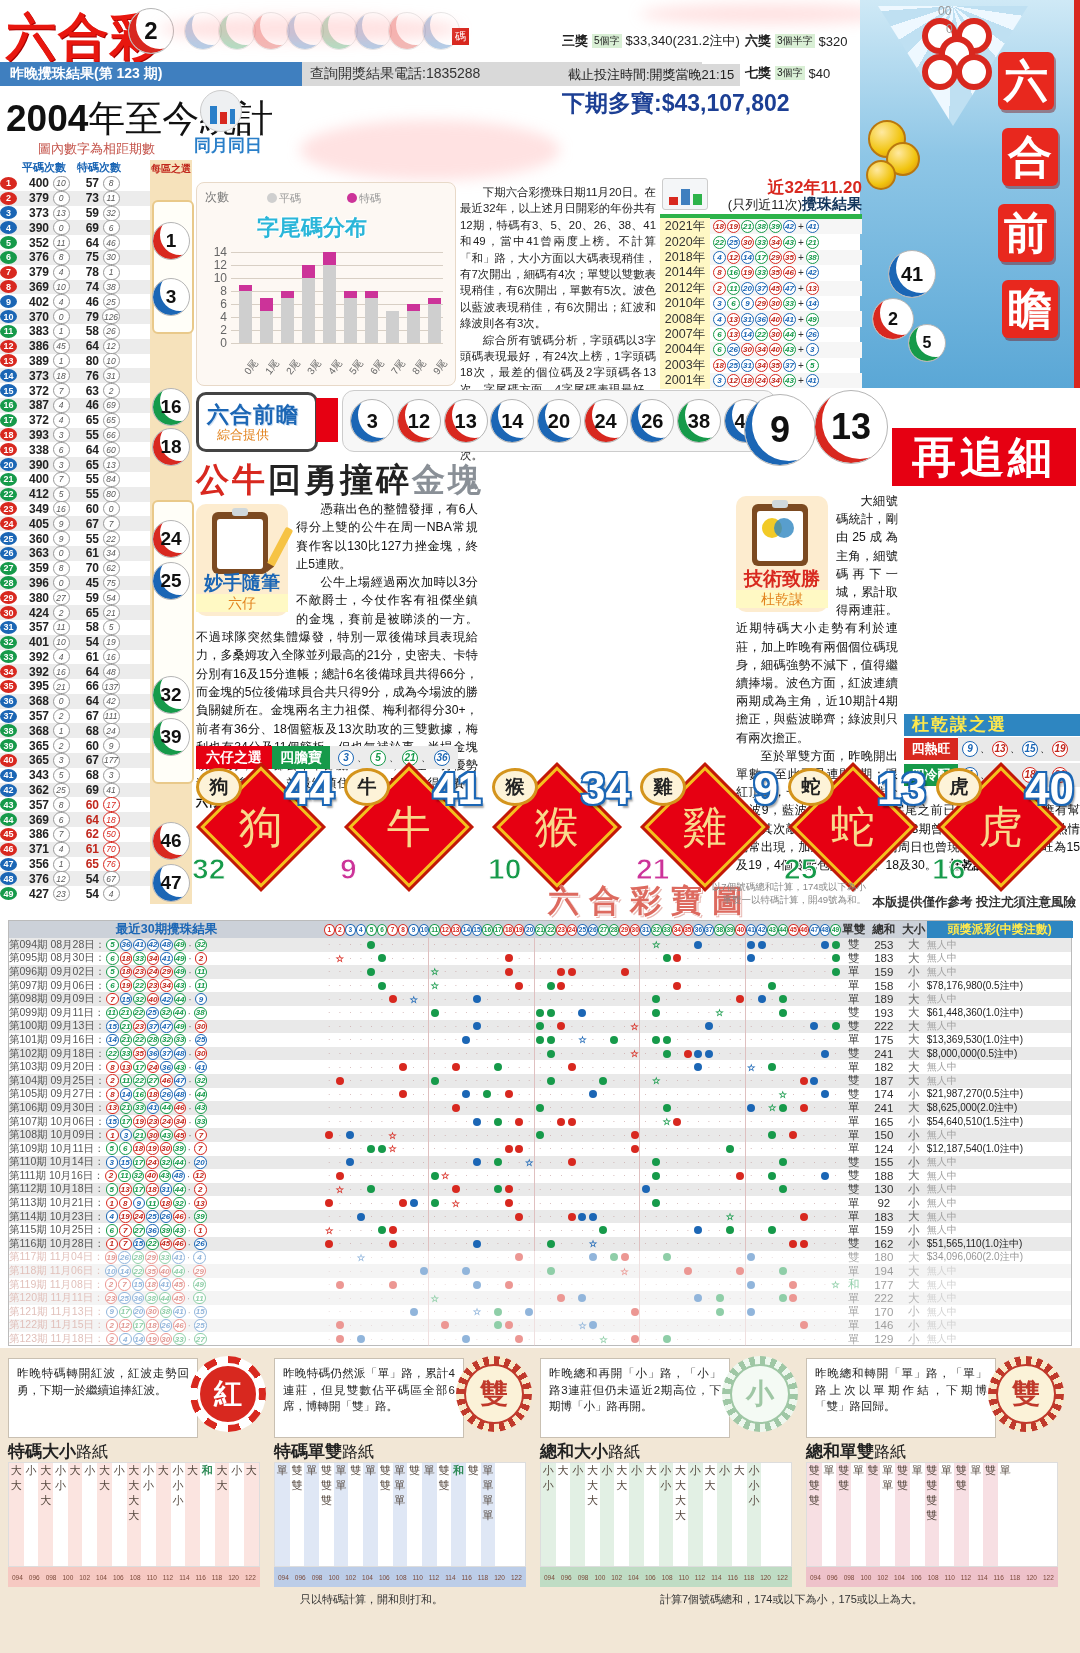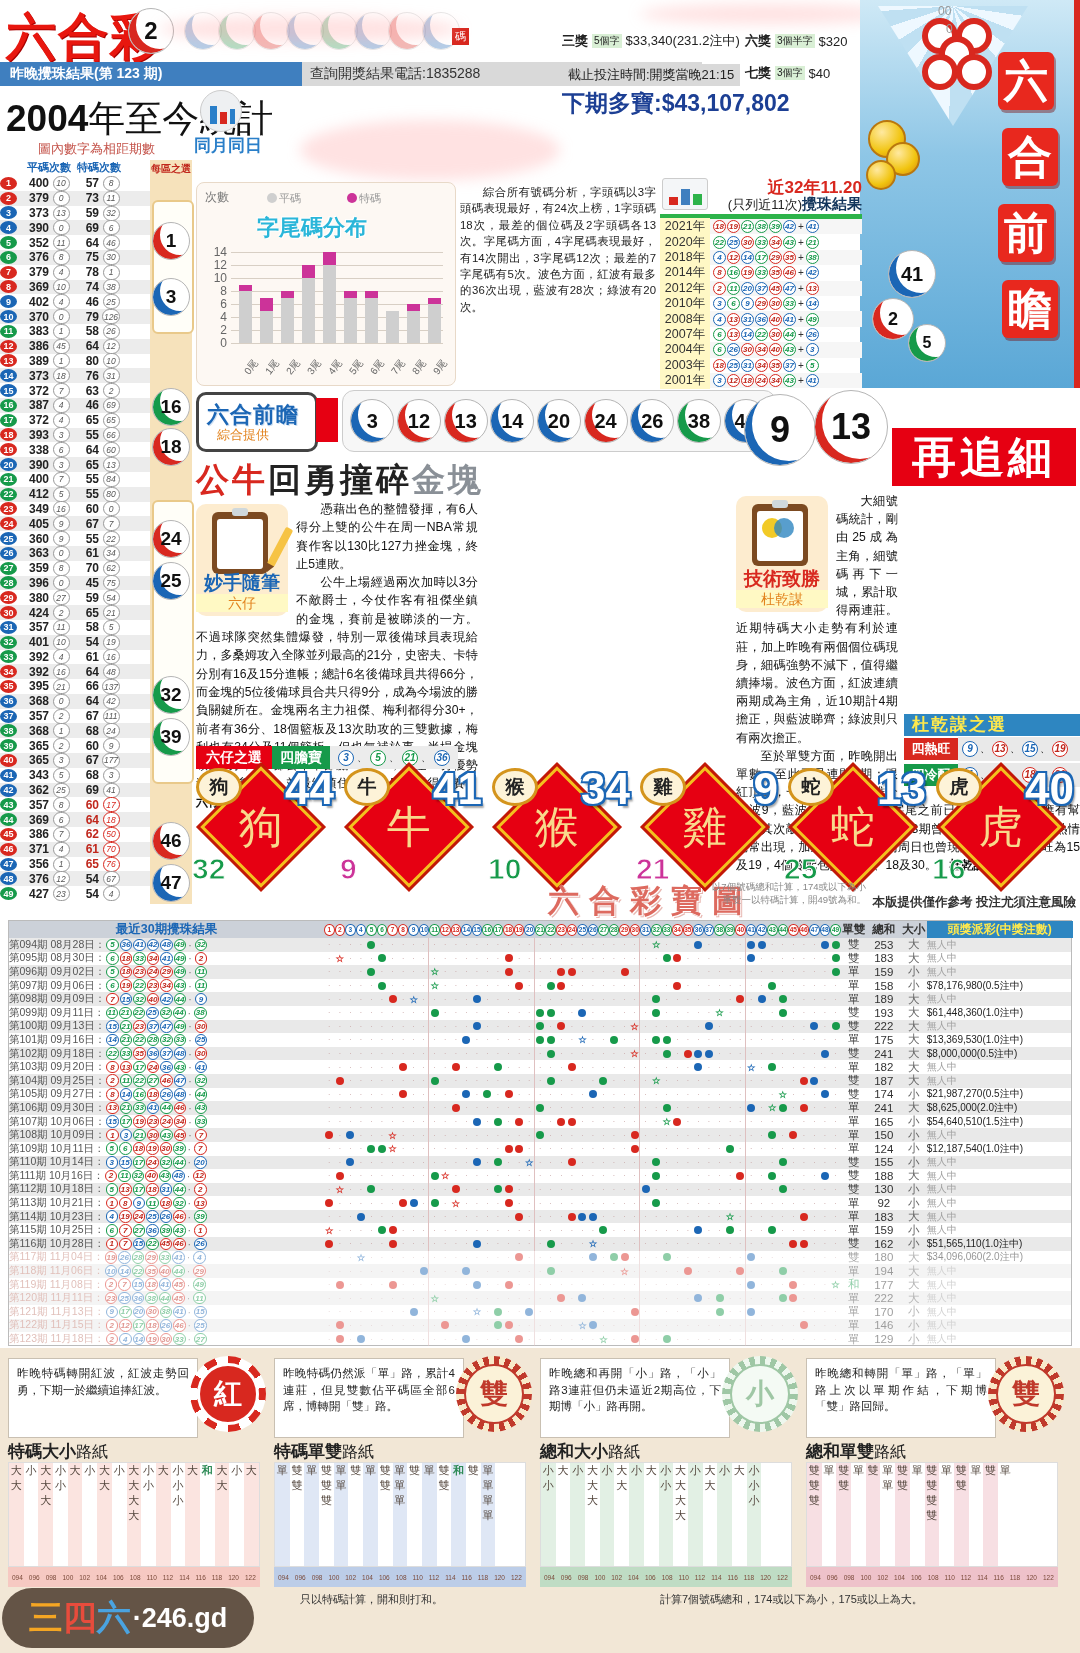--- a/index.html
+++ b/index.html
@@ -274,21 +274,21 @@
   </div>
   <div class="fnum" style="left:938px;top:4px;">00</div>
   <div class="fnum" style="left:946px;top:22px;">0</div>
 
   <div class="abs" id="sb-title">
     <b>2004</b><span>年至今統計</span>
   </div>
   <div class="abs" id="sb-sub">圖內數字為相距期數</div>
   <div class="abs" id="sb-head">
     <span style="width:17px;"></span>
-    <span style="width:54px;text-align:right;font-family:Liberation Serif, serif;">平碼次數</span>
+    <span style="width:54px;text-align:center;font-family:Liberation Serif, serif;">平碼次數</span>
     <span style="width:56px;text-align:center;">特碼次數</span>
   </div>
   <div class="abs" id="sb-zone-col"></div>
   <div class="abs" id="sb-zone-label">每區之選</div>
   <div class="abs" style="left:0;top:176px;width:150px;" id="sb-rows">
       <div class="sbrow">
         <span class="sb-num" style="background: rgb(216, 40, 31);">1</span>
         <span class="sb-v">400</span>
         <span class="sb-g">
           <i class="gap-c">10</i>
@@ -898,20 +898,21 @@
         <div class="bar" style="left: 210px; bottom: 42px; height: 32.5px; top: 127.5px;"></div>
         <div class="bart" style="left: 210px; top: 121px; height: 6.5px;"></div>
         <div class="xlab" style="left: 212px; top: 186px;">8尾</div>
         <div class="bar" style="left: 231px; bottom: 42px; height: 39px; top: 121px;"></div>
         <div class="bart" style="left: 231px; top: 114.5px; height: 6.5px;"></div>
         <div class="xlab" style="left: 233px; top: 186px;">9尾</div>
       </div>
   </div>
 
   <div class="abs" id="midtext">
+    <p>下期六合彩攪珠日期11月20日。在最近32年，以上述月日開彩的年份共有12期，特碼有3、5、20、26、38、41和49，當中41曾兩度上榜。不計算「和」路，大小方面以大碼表現稍佳，有7次開出，細碼有4次；單雙以雙數表現稍佳，有6次開出，單數有5次。波色以藍波表現稍佳，有6次開出；紅波和綠波則各有3次。</p>
     <p>綜合所有號碼分析，字頭碼以3字頭碼表現最好，有24次上榜，1字頭碼18次，最差的個位碼及2字頭碼各13次。字尾碼方面，4字尾碼表現最好，有14次開出，3字尾碼12次；最差的7字尾碼有5次。波色方面，紅波有最多的36次出現，藍波有28次；綠波有20次。</p>
   </div>
 
   <div class="abs" id="years">
     <div class="winicon">
       <i style="position:absolute;left:6px;bottom:4px;width:9px;height:8px;background:#d8281f;"></i>
       <i style="position:absolute;left:18px;bottom:4px;width:9px;height:16px;background:#3f7fbf;"></i>
       <i style="position:absolute;left:30px;bottom:4px;width:9px;height:11px;background:#2db34a;"></i>
     </div>
     <div class="t1">近32年11.20</div>
@@ -4413,17 +4414,13 @@
         <span>114</span>
         <span>116</span>
         <span>118</span>
         <span>120</span>
         <span>122</span>
       </div>
     </div>
   <div class="lz-foot" style="left:300px;">只以特碼計算，開和則打和。</div>
   <div class="lz-foot" style="left:660px;">計算7個號碼總和，174或以下為小，175或以上為大。</div>
 
-  <div class="abs" id="wm">
-    <span id="wm-chars"><span style="color: rgb(245, 166, 35);">三</span><span style="color: rgb(231, 76, 60);">四</span><span style="color: rgb(74, 163, 224);">六</span></span>
-    <span class="rest">·246.gd</span>
-  </div>
 </div>
 
 </body></html>

